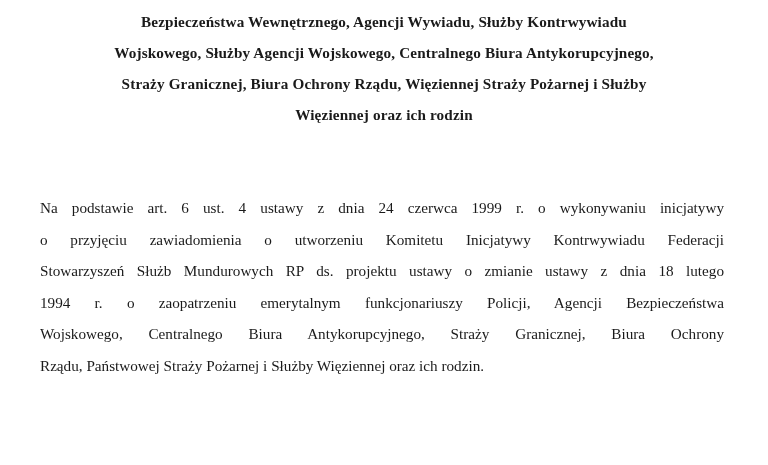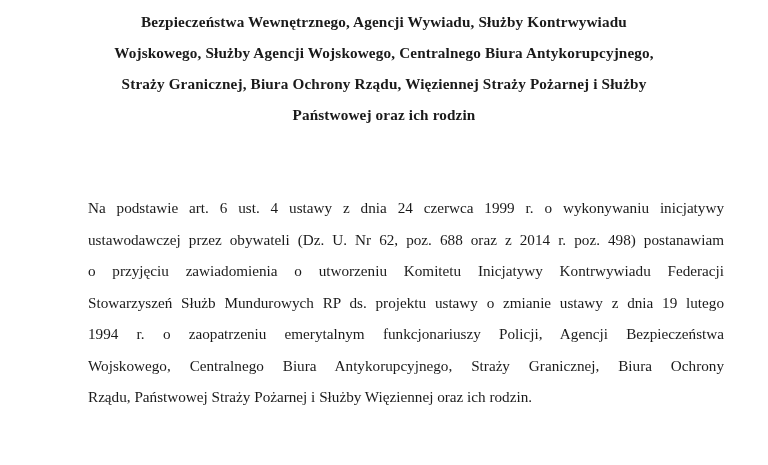--- a/index.html
+++ b/index.html
@@ -33,21 +33,20 @@
     white-space: nowrap;
   }
   .heading-line.last {
     white-space: normal;
   }
   .spacer {
     height: 62px;
   }
   .body-block {
     padding: 0 44px 0 40px;
-    margin-left: 48px;
   }
   .body-line {
     font-size: 15.2px;
     line-height: 31.5px;
     text-align: justify;
     text-align-last: justify;
     white-space: nowrap;
   }
   .body-line.last {
     text-align-last: left;
@@ -56,28 +55,27 @@
 </style>
 </head>
 <body>
 
 <div class="page">
 
   <div class="heading-block">
     <div class="heading-line">Bezpieczeństwa Wewnętrznego, Agencji Wywiadu, Służby Kontrwywiadu</div>
     <div class="heading-line">Wojskowego, Służby Agencji Wojskowego, Centralnego Biura Antykorupcyjnego,</div>
     <div class="heading-line">Straży Granicznej, Biura Ochrony Rządu, Więziennej Straży Pożarnej i Służby</div>
-    <div class="heading-line last">Państwowej oraz ich rodzin</div>
+    <div class="heading-line last">Więziennej oraz ich rodzin</div>
   </div>
 
   <div class="spacer"></div>
 
   <div class="body-block">
     <div class="body-line">Na podstawie art. 6 ust. 4 ustawy z dnia 24 czerwca 1999 r. o wykonywaniu inicjatywy</div>
-    <div class="body-line">ustawodawczej przez obywateli (Dz. U. Nr 62, poz. 688 oraz z 2014 r. poz. 498) postanawiam</div>
     <div class="body-line">o przyjęciu zawiadomienia o utworzeniu Komitetu Inicjatywy Kontrwywiadu Federacji</div>
-    <div class="body-line">Stowarzyszeń Służb Mundurowych RP ds. projektu ustawy o zmianie ustawy z dnia 19 lutego</div>
+    <div class="body-line">Stowarzyszeń Służb Mundurowych RP ds. projektu ustawy o zmianie ustawy z dnia 18 lutego</div>
     <div class="body-line">1994 r. o zaopatrzeniu emerytalnym funkcjonariuszy Policji, Agencji Bezpieczeństwa</div>
     <div class="body-line">Wojskowego, Centralnego Biura Antykorupcyjnego, Straży Granicznej, Biura Ochrony</div>
     <div class="body-line last">Rządu, Państwowej Straży Pożarnej i Służby Więziennej oraz ich rodzin.</div>
   </div>
 
 </div>
 
 </body></html>

